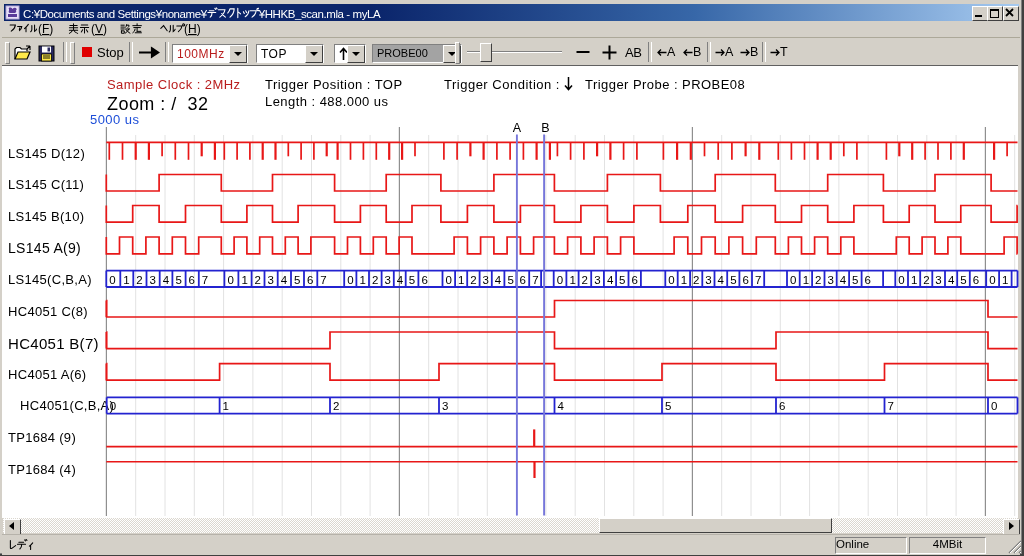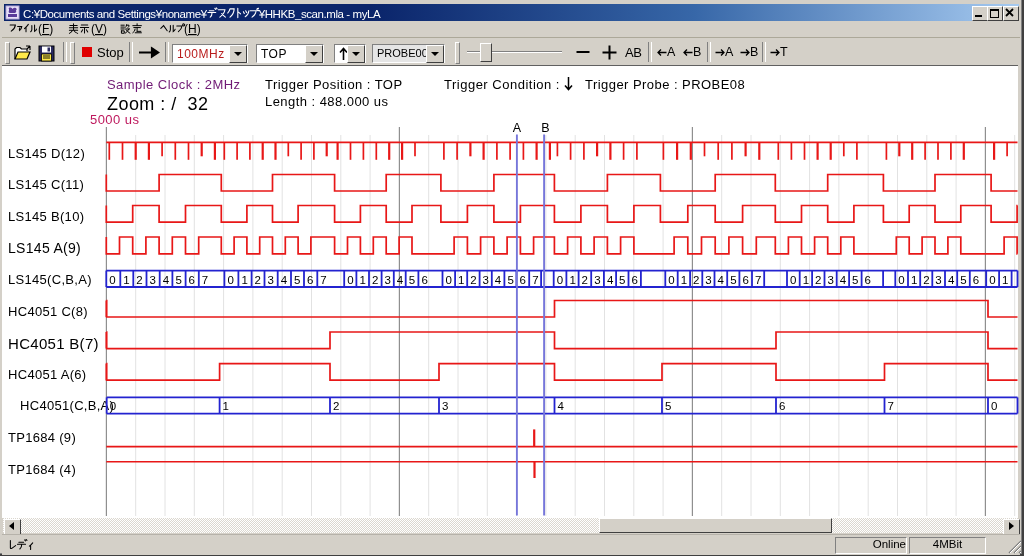--- a/index.html
+++ b/index.html
@@ -85,21 +85,21 @@
     </div>
   </div>
 <div style="position:absolute;left:334px;top:44px;width:32px;height:19px;background:#fff;border-top:1.5px solid #808080;border-left:1.5px solid #808080;border-bottom:1.5px solid #fff;border-right:1.5px solid #fff;box-sizing:border-box">
 <span style="position:absolute;left:4px;top:1.5px;font-size:12px;color:#000;letter-spacing:0.5px"><svg width="9" height="14" style="margin-top:0.5px">
         <path d="M4.5 13 V2 M1 5.5 L4.5 1.5 L8 5.5" stroke="#000" stroke-width="1.6" fill="none"></path>
       </svg></span>
 <div style="position:absolute;right:0px;top:0px;width:16px;height:16px;background:#d4d0c8;border-top:1px solid #fff;border-left:1px solid #fff;border-bottom:1px solid #404040;border-right:1px solid #404040">
 <div style="position:absolute;left:4px;top:6px;width:0;height:0;border-left:4px solid transparent;border-right:4px solid transparent;border-top:4px solid #000"></div>
     </div>
   </div>
-<div style="position:absolute;left:372px;top:44px;width:73px;height:19px;background:#e5e5e5;border-top:1.5px solid #808080;border-left:1.5px solid #808080;border-bottom:1.5px solid #fff;border-right:1.5px solid #fff;box-sizing:border-box">
+<div style="position:absolute;left:372px;top:44px;width:90px;height:19px;background:#a3a3a3;border-top:1.5px solid #808080;border-left:1.5px solid #808080;border-bottom:1.5px solid #fff;border-right:1.5px solid #fff;box-sizing:border-box">
 <span style="position:absolute;left:4px;top:1.5px;font-size:11px;color:#000;letter-spacing:0px">PROBE00</span>
 <div style="position:absolute;right:0px;top:0px;width:16px;height:16px;background:#d4d0c8;border-top:1px solid #fff;border-left:1px solid #fff;border-bottom:1px solid #404040;border-right:1px solid #404040">
 <div style="position:absolute;left:4px;top:6px;width:0;height:0;border-left:4px solid transparent;border-right:4px solid transparent;border-top:4px solid #000"></div>
     </div>
   </div>
 <div style="position:absolute;left:455px;top:42px;width:3px;height:20px;background:#d4d0c8;border-top:1px solid #fff;border-left:1px solid #fff;border-bottom:1px solid #808080;border-right:1px solid #808080"></div>
 <div class="abs" style="left:467px;top:51px;width:95px;height:1px;background:#808080;border-bottom:1px solid #fff"></div>
 <div class="abs" style="left:480px;top:43px;width:10px;height:17px;background:#d4d0c8;border-top:1.5px solid #fff;border-left:1.5px solid #fff;border-right:1.5px solid #404040;border-bottom:1.5px solid #404040"></div>
 <svg class="abs" style="left:576px;top:45px" width="14" height="14">
     <path d="M0.5 7 H13.5" stroke="#000" stroke-width="2"></path>
@@ -127,29 +127,29 @@
   </svg>
 <div class="abs" style="left:750px;top:45px;font-size:12.5px">B</div>
 <div style="position:absolute;left:762px;top:42px;width:2px;height:20px;border-left:1px solid #808080;border-right:1px solid #fff"></div>
 <svg class="abs" style="left:770px;top:48px" width="10" height="9" viewBox="0 0 10 9">
     <path d="M0.5 4.5 H9 M6 1.5 L9 4.5 L6 7.5" stroke="#000" stroke-width="1.3" fill="none"></path>
   </svg>
 <div class="abs" style="left:780px;top:45px;font-size:12.5px">T</div>
 
 <div class="abs" style="left:2px;top:65px;width:1016px;height:452px;background:#fff;border-top:1px solid #606060"></div>
 
-<div class="abs" style="left:107px;top:77px;font-size:13px;letter-spacing:0.45px;color:#701a75">Sample Clock : 2MHz</div>
+<div class="abs" style="left:107px;top:77px;font-size:13px;letter-spacing:0.45px;color:#b91c1c">Sample Clock : 2MHz</div>
 <div class="abs" style="left:265px;top:77px;font-size:13px;letter-spacing:0.45px;color:#000">Trigger Position : TOP</div>
 <div class="abs" style="left:444px;top:77px;font-size:13px;letter-spacing:0.5px;color:#000">Trigger Condition : <svg width="9" height="14" style="vertical-align:-2px">
       <path d="M4.5 0 V12 M1 8.5 L4.5 12.5 L8 8.5" stroke="#000" stroke-width="1.5" fill="none"></path>
     </svg></div>
 <div class="abs" style="left:585px;top:77px;font-size:13px;letter-spacing:0.45px;color:#000">Trigger Probe : PROBE08</div>
 <div class="abs" style="left:107px;top:94px;font-size:18px;letter-spacing:0.45px;color:#000">Zoom : /&nbsp;&nbsp;32</div>
 <div class="abs" style="left:265px;top:94px;font-size:13px;letter-spacing:0.45px;color:#000">Length : 488.000 us</div>
-<div class="abs" style="left:90px;top:112px;font-size:13px;letter-spacing:0.45px;color:#be185d">5000 us</div>
+<div class="abs" style="left:90px;top:112px;font-size:13px;letter-spacing:0.45px;color:#1d4ed8">5000 us</div>
 
 <div class="abs" style="left:8px;top:145.5px;font-size:13px;letter-spacing:0.3px">LS145 D(12)</div>
 <div class="abs" style="left:8px;top:177.2px;font-size:13px;letter-spacing:0.3px">LS145 C(11)</div>
 <div class="abs" style="left:8px;top:208.8px;font-size:13px;letter-spacing:0.3px">LS145 B(10)</div>
 <div class="abs" style="left:8px;top:240.4px;font-size:14px;letter-spacing:0.3px">LS145 A(9)</div>
 <div class="abs" style="left:8px;top:272px;font-size:13px;letter-spacing:0.3px">LS145(C,B,A)</div>
 <div class="abs" style="left:8px;top:303.6px;font-size:13px;letter-spacing:0.3px">HC4051 C(8)</div>
 <div class="abs" style="left:8px;top:335.2px;font-size:15px;letter-spacing:0.3px">HC4051 B(7)</div>
 <div class="abs" style="left:8px;top:366.8px;font-size:13px;letter-spacing:0.3px">HC4051 A(6)</div>
 <div class="abs" style="left:20px;top:398.4px;font-size:13px;letter-spacing:0.3px">HC4051(C,B,A)</div>
@@ -430,17 +430,17 @@
 <div class="abs" style="left:1003px;top:518.5px;width:15px;height:14px;background:#d4d0c8;border-top:1px solid #fff;border-left:1px solid #fff;border-right:1.5px solid #404040;border-bottom:1.5px solid #404040"></div>
 <div class="abs" style="left:1009px;top:522px;width:0;height:0;border-top:4px solid transparent;border-bottom:4px solid transparent;border-left:5px solid #000"></div>
 <div class="abs" style="left:599px;top:518px;width:233px;height:15px;background:#d4d0c8;border-top:1px solid #fff;border-left:1px solid #fff;border-right:1.5px solid #404040;border-bottom:1.5px solid #404040;box-sizing:border-box"></div>
 
 <div class="abs" style="left:2px;top:533.5px;width:1018px;height:20.5px;background:#d4d0c8;border-top:1px solid #b6b2aa"></div>
 <svg class="abs" style="left:0;top:0" width="60" height="556" viewBox="0 0 60 556">
     <path transform="translate(8.0,539.0) scale(0.95)" d="M2.5 1.5 V9.5 Q2.5 10.5 4 9.8 L8 7" stroke="#000" stroke-width="1.11" fill="none" stroke-linecap="round"></path>
     <path transform="translate(16.5,539.0) scale(0.95)" d="M2.5 3.5 H7.5 M1 5.5 H9.5 M5.5 5.5 Q5.5 9 3.5 10.5 M8.5 1 L9.5 2 M10 0.5 L11 1.5" stroke="#000" stroke-width="1.11" fill="none" stroke-linecap="round"></path>
     <path transform="translate(27.0,539.0) scale(0.95)" d="M6 4 Q4 6.5 2.5 7.5 M3.8 6.5 V11" stroke="#000" stroke-width="1.11" fill="none" stroke-linecap="round"></path>
   </svg>
-<div class="abs" style="left:835px;top:536.5px;width:70px;height:15px;border-top:1px solid #808080;border-left:1px solid #808080;border-bottom:1px solid #fff;border-right:1px solid #fff;font-size:11.5px;text-align:right;color:#000">Online</div>
+<div class="abs" style="left:835px;top:536.5px;width:70px;height:15px;border-top:1px solid #808080;border-left:1px solid #808080;border-bottom:1px solid #fff;border-right:1px solid #fff;font-size:11.5px;text-align:left;color:#000">Online</div>
 <div class="abs" style="left:909px;top:536.5px;width:75px;height:15px;border-top:1px solid #808080;border-left:1px solid #808080;border-bottom:1px solid #fff;border-right:1px solid #fff;font-size:11.5px;text-align:center;color:#000">4MBit</div>
 <svg class="abs" style="left:1008px;top:540px" width="14" height="14">
     <path d="M13 1 L1 13 M13 6 L6 13 M13 11 L11 13" stroke="#808080" stroke-width="1.5"></path>
     <path d="M13 2 L2 13 M13 7 L7 13 M13 12 L12 13" stroke="#fff" stroke-width="1"></path>
   </svg>
 </body></html>

